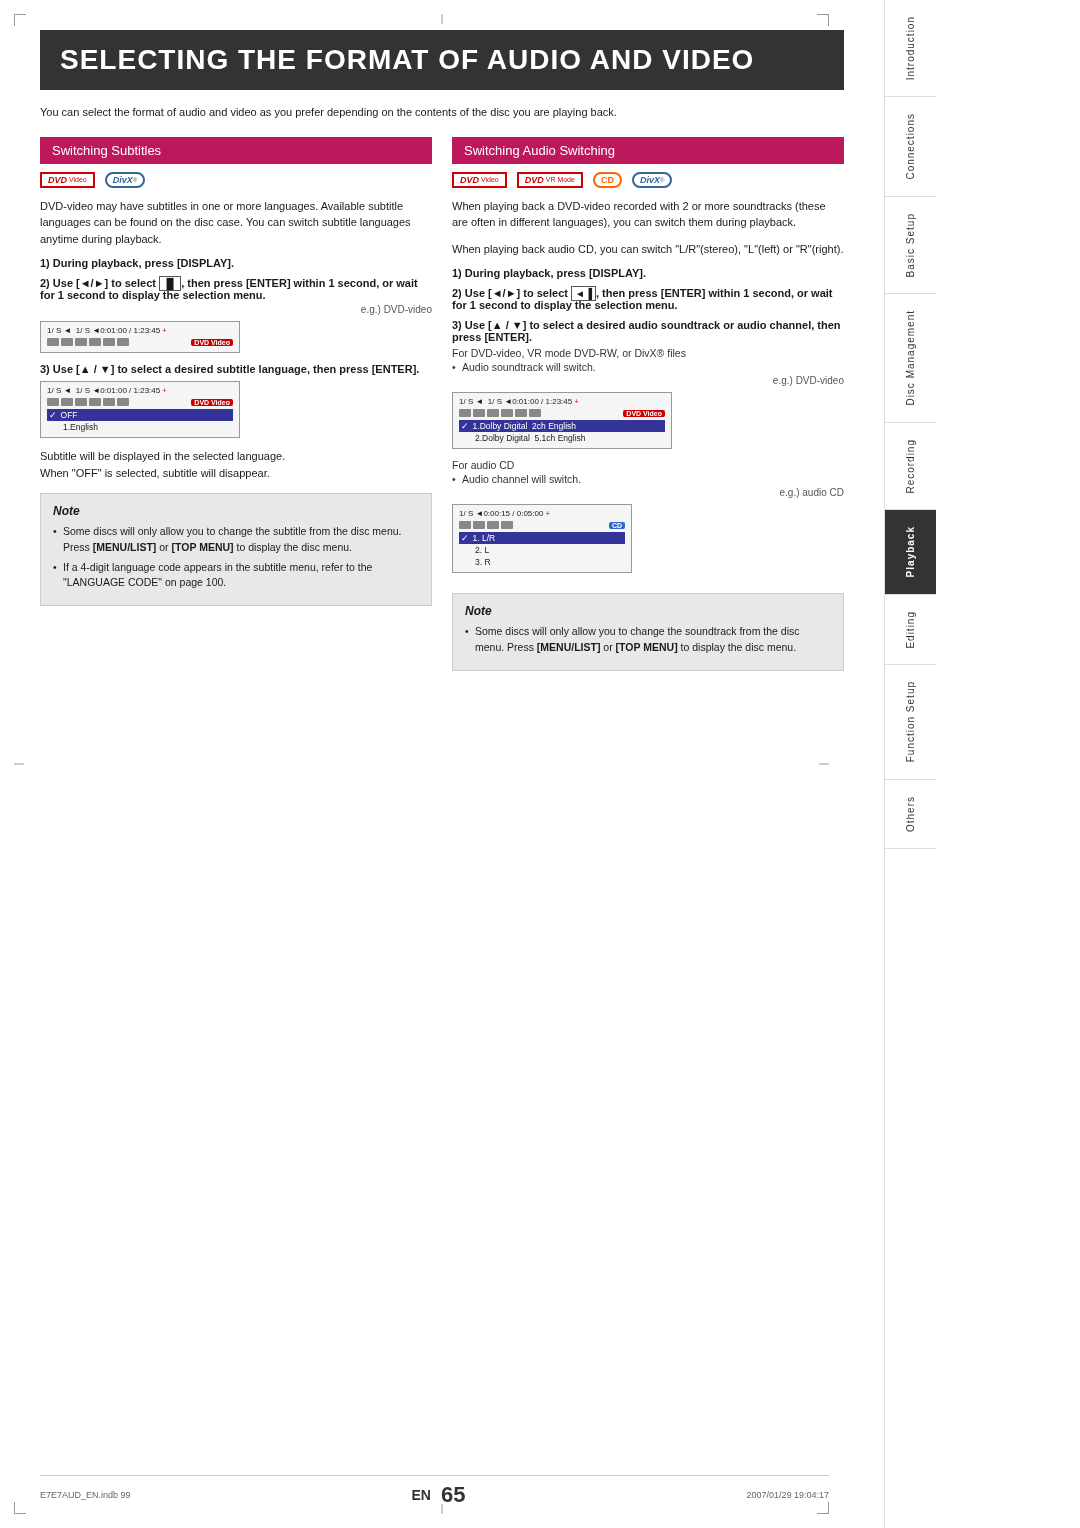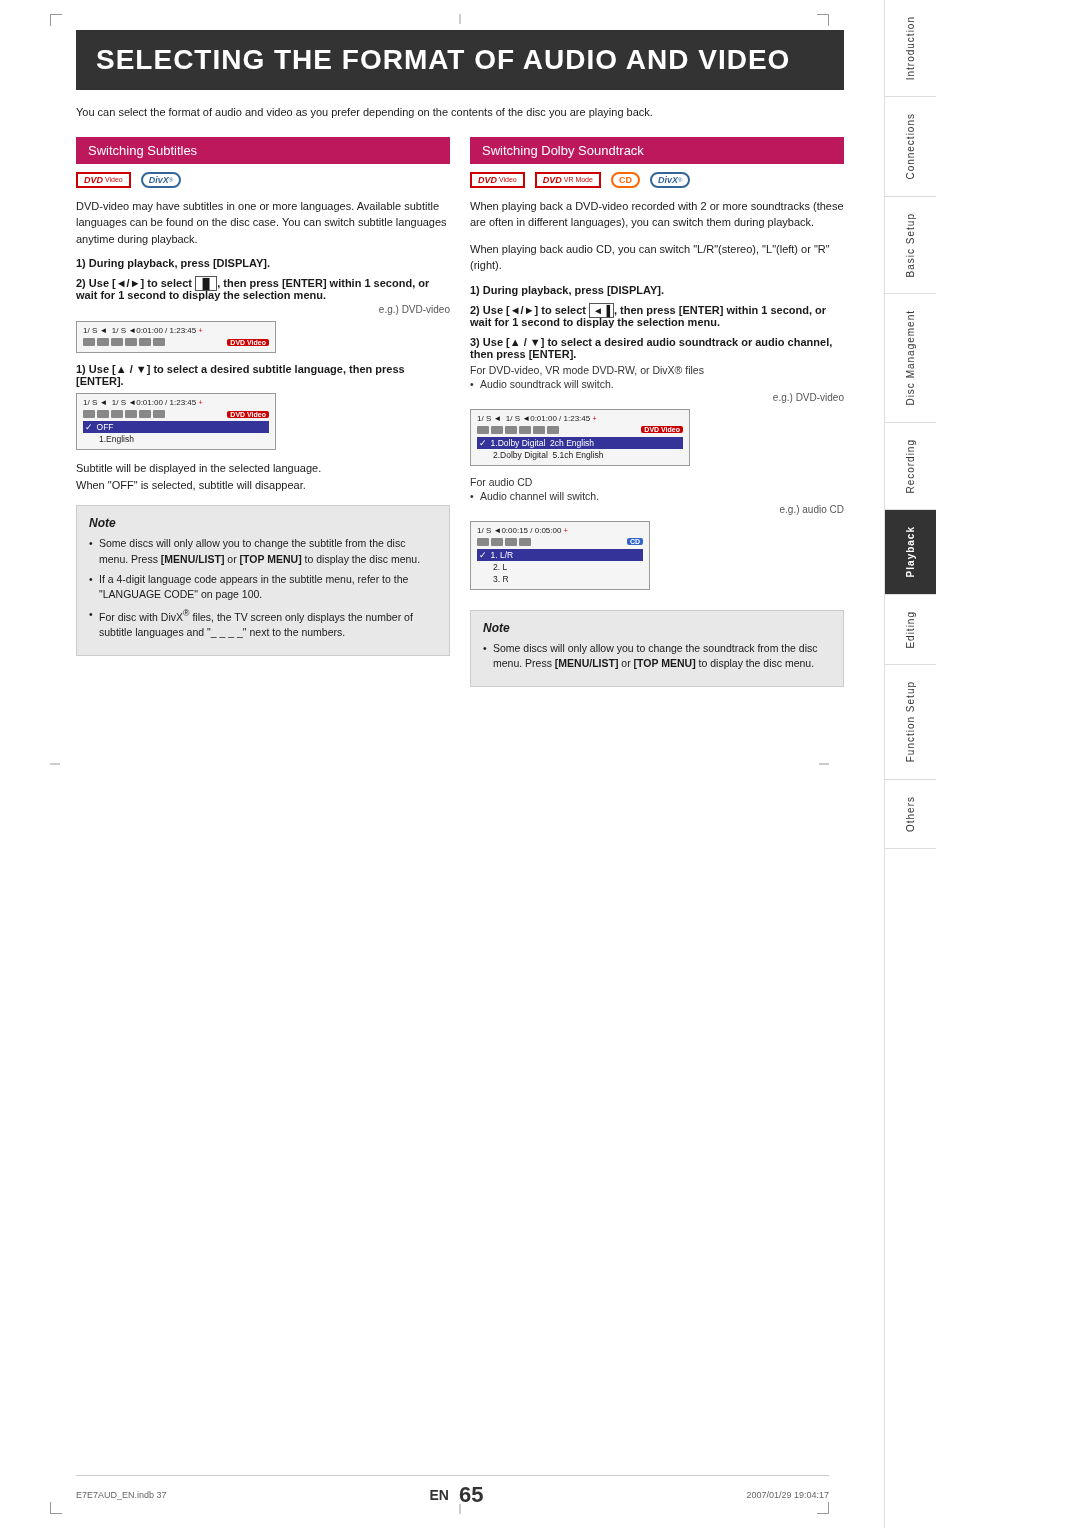--- a/index.html
+++ b/index.html
@@ -10,21 +10,20 @@
       width: 1080px;
       min-height: 1528px;
       position: relative;
       color: #1a1a1a;
     }
 
     .page-wrapper {
       display: flex;
       width: 936px;
       min-height: 1528px;
-      padding-left: 36px;
     }
 
     .main-content {
       flex: 1;
       padding: 30px 40px 40px 40px;
       position: relative;
     }
 
     
     .corner-mark {
@@ -434,21 +433,21 @@
                 <div class="sm-icon"></div>
                 <div class="sm-icon"></div>
               </div>
               <span class="sm-badge">DVD Video</span>
             </div>
           </div>
         </div>
 
         <div class="step">
           <div class="step-title">
-            <b>1) Use [▲ / ▼] to select a desired subtitle language, then press [ENTER].</b>
+            <b>3) Use [▲ / ▼] to select a desired subtitle language, then press [ENTER].</b>
           </div>
 
           <div class="screen-mock">
             <div class="sm-topbar">
               <span style="font-size:8px;">1/ S ◄&nbsp; 1/ S ◄</span>
               <span style="font-size:8px;">0:01:00 / 1:23:45 <span style="color:#c00;font-size:7px;">+</span></span>
             </div>
             <div style="display:flex; justify-content:space-between; align-items:center; margin-bottom:3px;">
               <div class="sm-icons">
                 <div class="sm-icon"></div>
@@ -470,28 +469,27 @@
             </div>
           </div>
         </div>
 
         <p class="section-text">Subtitle will be displayed in the selected language.<br>When "OFF" is selected, subtitle will disappear.</p>
 
         <div class="note-box">
           <div class="note-title">Note</div>
           <div class="note-item">Some discs will only allow you to change the subtitle from the disc menu. Press <b>[MENU/LIST]</b> or <b>[TOP MENU]</b> to display the disc menu.</div>
           <div class="note-item">If a 4-digit language code appears in the subtitle menu, refer to the "LANGUAGE CODE" on page 100.</div>
-          <div class="note-item">For disc with DivX<sup>®</sup> files, the TV screen only displays the number of subtitle languages and "_ _ _ _" next to the numbers.</div>
         </div>
 
       </div>
 
       <div class="col-right">
         <div class="section-header">
-          <span>Switching Dolby Soundtrack</span>
+          <span>Switching Audio Switching</span>
         </div>
 
         <div class="badge-row">
           <div class="dvd-badge">
             <span class="dvd-text">DVD</span>
             <span class="video-text">&nbsp;Video</span>
           </div>
           <div class="dvd-badge">
             <span class="dvd-text">DVD</span>
             <span class="video-text">&nbsp;VR Mode</span>
@@ -588,21 +586,21 @@
 
         <div class="note-box" style="margin-top:20px;">
           <div class="note-title">Note</div>
           <div class="note-item">Some discs will only allow you to change the soundtrack from the disc menu. Press <b>[MENU/LIST]</b> or <b>[TOP MENU]</b> to display the disc menu.</div>
         </div>
 
       </div>
     </div>
 
     <div class="page-footer">
-      <span>E7E7AUD_EN.indb  37</span>
+      <span>E7E7AUD_EN.indb  99</span>
       <div class="page-number-box">
         <span class="en-label">EN</span>
         <span class="pg-number">65</span>
       </div>
       <span>2007/01/29  19:04:17</span>
     </div>
 
   </div>
 
   <div class="right-sidebar">

